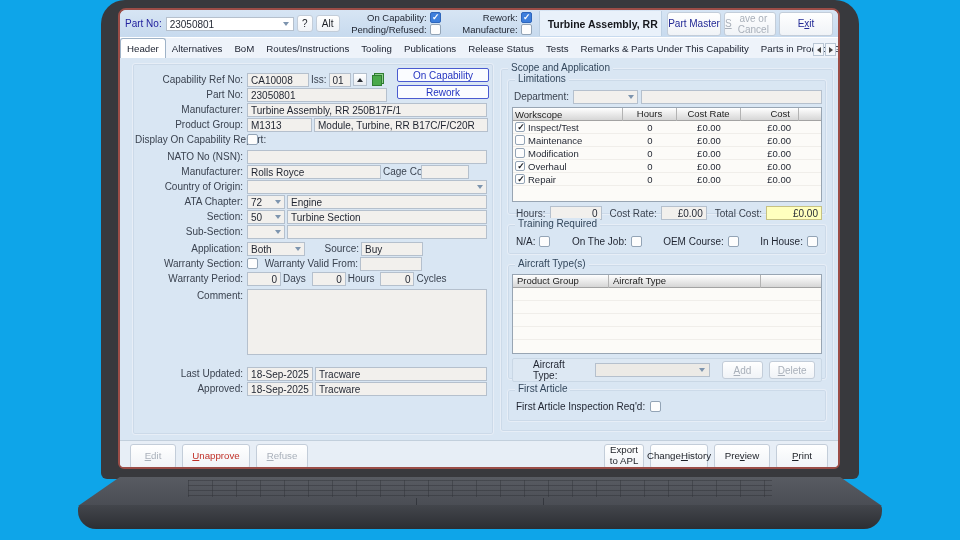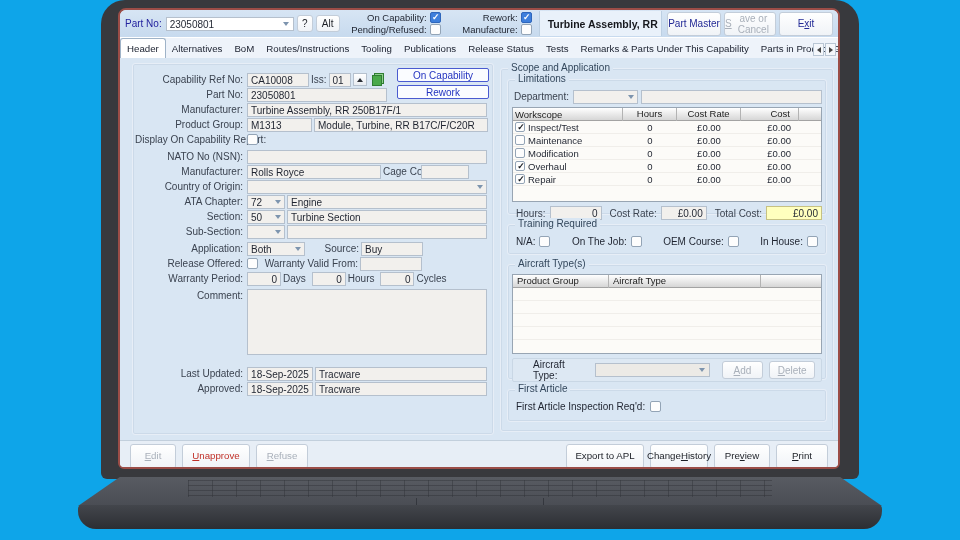--- a/index.html
+++ b/index.html
@@ -224,21 +224,21 @@
           <span class="fld" style="width:200px;margin-left:2px"></span>
         </div>
         <div class="sp2"></div>
         <div class="frow">
           <span class="flabel">Application:</span>
           <span class="fld dd" style="width:58px"><span>Both</span><span class="dda"></span></span>
           <span class="unit" style="width:56px;text-align:right">Source:</span>
           <span class="fld" style="width:62px">Buy</span>
         </div>
         <div class="frow">
-          <span class="flabel">Release Offered:</span>
+          <span class="flabel">Warranty Section:</span>
           <span class="cb"></span>
           <span class="unit" style="width:102px;text-align:right">Warranty Valid From:</span>
           <span class="fld" style="width:62px"></span>
         </div>
         <div class="frow">
           <span class="flabel">Warranty Period:</span>
           <span class="fld num" style="width:34px">0</span>
           <span class="unit">Days</span>
           <span class="fld num" style="width:34px;margin-left:4px">0</span>
           <span class="unit">Hours</span>
@@ -398,21 +398,21 @@
           </div>
         </div>
       </div>
     </div>
 
     <div class="bottombar">
       <span class="btn dis bb" style="width:46px"><u>E</u>dit</span>
       <span class="btn red bb" style="width:68px"><u>U</u>napprove</span>
       <span class="btn dis bb" style="width:52px"><u>R</u>efuse</span>
       <span class="bb-sp"></span>
-      <span class="btn bb" style="width:78px">Export to APL</span>
+      <span class="btn bb" style="width:40px">Export to APL</span>
       <span class="btn bb" style="width:58px">Change <u>H</u>istory</span>
       <span class="btn bb" style="width:56px">Pre<u>v</u>iew</span>
       <span class="btn bb" style="width:52px"><u>P</u>rint</span>
     </div>
   </div>
 
   <div class="base-top">
     <div class="kb"></div>
     <div class="tp"></div>
   </div>

